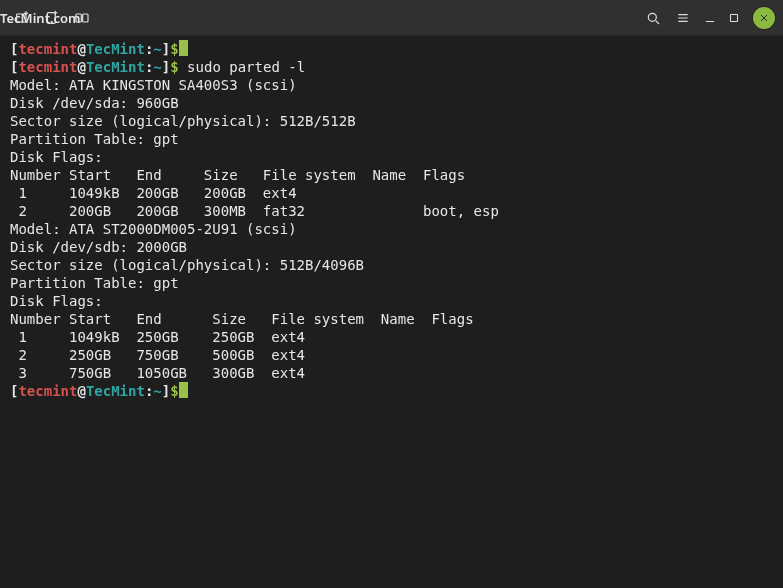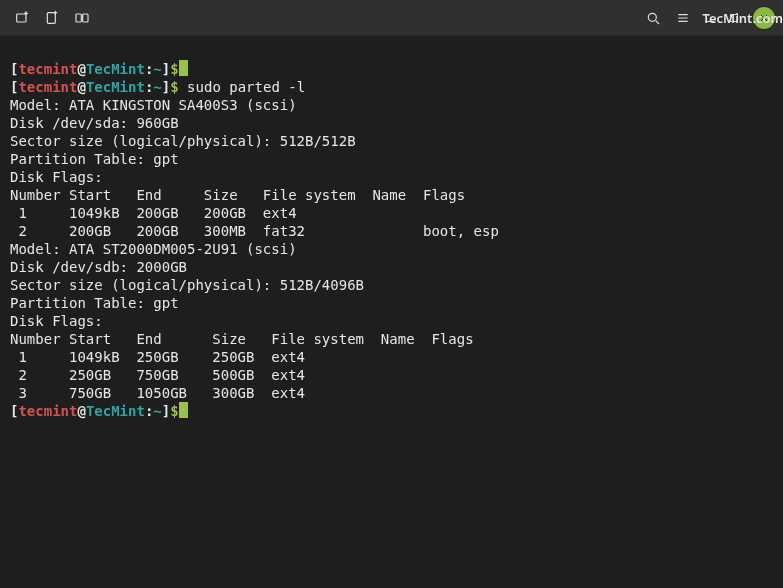--- a/index.html
+++ b/index.html
@@ -20,21 +20,21 @@
     gap: 4px;
     color: #e6e6e6;
     border-bottom: 1px solid #2a2a2a;
   }
   .titlebar .left-group,
   .titlebar .right-group { display: flex; align-items: center; gap: 2px; }
   .titlebar .spacer { flex: 1; }
   .titlebar .title {
     position: absolute;
     left: 0; right: 0;
-    text-align: right;
+    text-align: left;
     font-weight: 600;
     font-size: 13px;
     font-family: system-ui, sans-serif;
     pointer-events: none;
   }
   .tb-btn {
     width: 28px; height: 28px;
     display: flex; align-items: center; justify-content: center;
     border-radius: 4px;
     color: #ddd;
@@ -46,21 +46,21 @@
     display: flex; align-items: center; justify-content: center;
     margin-left: 6px;
     box-shadow: 0 0 0 1px rgba(0,0,0,.2);
   }
   .tb-close svg { stroke: #2b2b2b; width: 12px; height: 12px; stroke-width: 2; }
   .tb-min, .tb-max { width: 22px; height: 22px; display:flex;align-items:center;justify-content:center;}
   .tb-min svg, .tb-max svg { width:14px; height:14px; stroke:#ddd; stroke-width:1.8; fill:none;}
 
   
   .term {
-    padding: 24px 10px 10px 10px;
+    padding: 4px 10px 10px 10px;
     line-height: 18px;
     font-size: 14px;
     white-space: pre;
   }
   .line { white-space: pre; }
   .br-w { color: #e6e6e6; }
   .br-r { color: #d7524f; }
   .br-c { color: #2fa6a3; }
   .br-g { color: #9ac14a; }
   .bold { font-weight: 700; }

